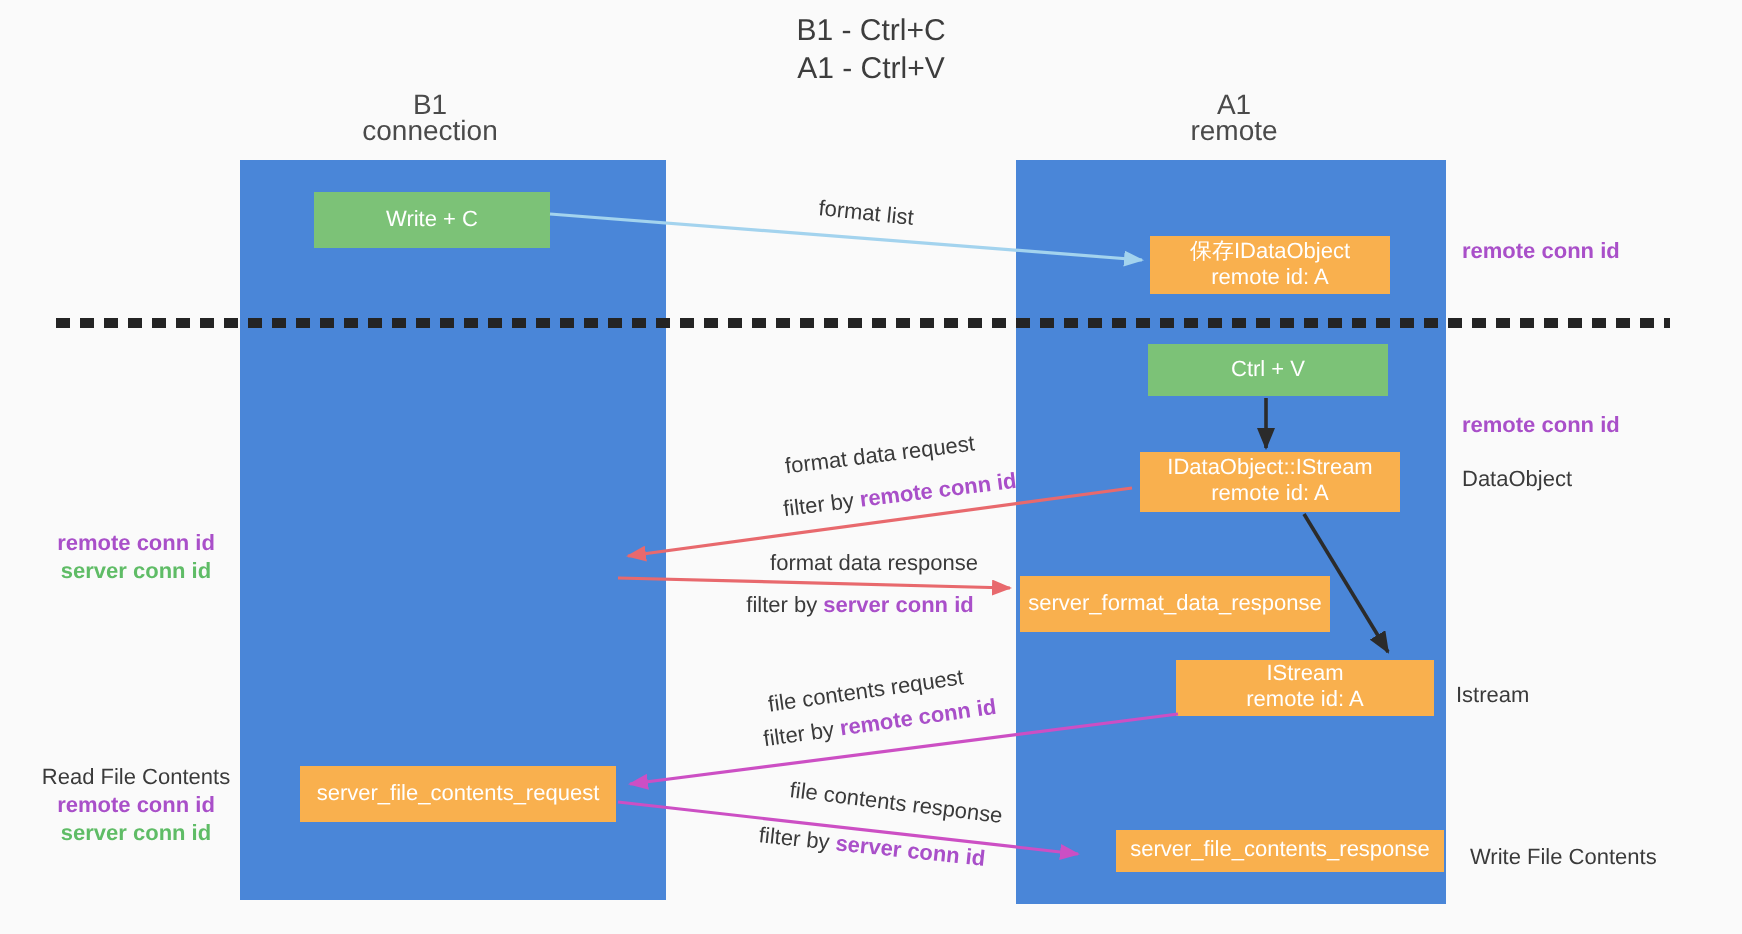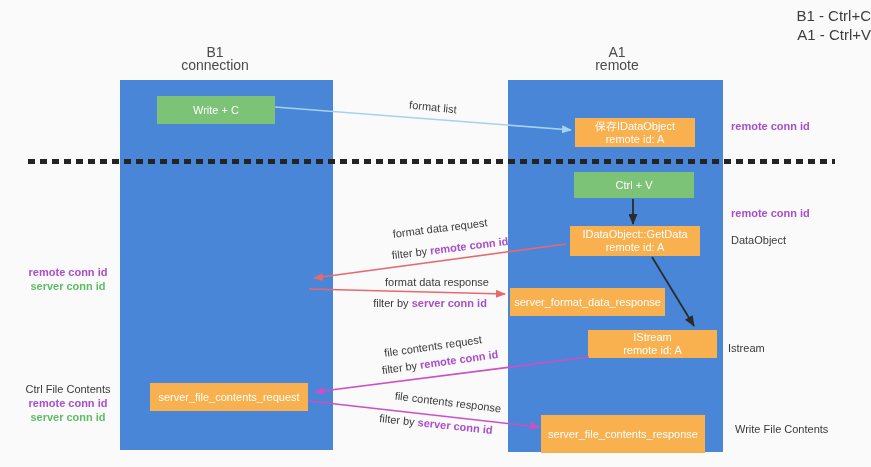--- a/index.html
+++ b/index.html
@@ -1,20 +1,20 @@
 <!DOCTYPE html>
 <html><head>
 <meta charset="utf-8">
 <style>
   html,body { margin:0; padding:0; }
   body { background:#fafafa; font-family:"Liberation Sans","DejaVu Sans",sans-serif; }
   .canvas { position:relative; width:871px; height:467px; background:#fafafa; overflow:hidden; }
   .abs { position:absolute; }
 
-  .title { left:0; right:0; top:6px; text-align:right; font-size:15px; color:#3d3d3d; line-height:19px; }
+  .title { left:0; right:0; top:6px; text-align:center; font-size:15px; color:#3d3d3d; line-height:19px; }
 
   .colhead { font-size:14px; color:#4a4a4a; text-align:center; line-height:13px; }
   .head-left  { left:165px; top:46px; width:100px; }
   .head-right { left:567px; top:46px; width:100px; }
 
   .col { background:#4a86d8; }
   .col-left  { left:120px; top:80px; width:213px; height:370px; }
   .col-right { left:508px; top:80px; width:215px; height:372px; }
 
   .node { display:flex; flex-direction:column; justify-content:center; align-items:center;
@@ -23,21 +23,21 @@
   .orange { background:#f9b04e;justify-content:center; }
 
   .ctrl-c    { left:157px; top:96px;  width:118px; height:28px; }
   .save-ido  { left:575px; top:118px; width:120px; height:29px; }
   .ctrl-v    { left:574px; top:172px; width:120px; height:26px; }
   .getdata   { left:570px; top:226px; width:130px; height:30px; }
   .fmt-req   { left:152px; top:268px; width:156px; height:28px; }
   .fmt-resp  { left:510px; top:288px; width:155px; height:28px; }
   .istream-n { left:588px; top:330px; width:129px; height:28px; }
   .file-req  { left:150px; top:383px; width:158px; height:28px; }
-  .file-resp { left:541px; top:415px; width:164px; height:38px; }
+  .file-resp { left:558px; top:415px; width:164px; height:21px; }
 
   .dash-line { left:28px; top:159px; width:807px; height:5px;
                background:repeating-linear-gradient(90deg,#242424 0 7px,transparent 7px 12px); }
 
   .lbl { font-size:11px; color:#3a3a3a; white-space:nowrap; }
   .purple { color:#a94fc9; font-weight:bold; }
   .greentx { color:#5fbc66; font-weight:bold; }
 
   .r1 { left:731px; top:120px; }
   .r2 { left:731px; top:207px; }
@@ -92,21 +92,21 @@
   <div class="abs node orange save-ido">
     <div>保存IDataObject</div>
     <div>remote id: A</div>
   </div>
 
   <div class="abs node green ctrl-v">
     <div>Ctrl + V</div>
   </div>
 
   <div class="abs node orange getdata">
-    <div>IDataObject::GetData</div>
+    <div>IDataObject::IStream</div>
     <div>remote id: A</div>
   </div>
 
 
   <div class="abs node orange fmt-resp">
     <div>server_format_data_response</div>
   </div>
 
   <div class="abs node orange istream-n">
     <div>IStream</div>
@@ -163,18 +163,18 @@
   <div class="abs lbl purple r2">remote conn id</div>
   <div class="abs lbl r3">DataObject</div>
   <div class="abs lbl r4">Istream</div>
   <div class="abs lbl r5">Write File Contents</div>
 
   <div class="abs lbl l1">
     <div class="purple">remote conn id</div>
     <div class="greentx">server conn id</div>
   </div>
   <div class="abs lbl l2">
-    <div>Ctrl File Contents</div>
+    <div>Read File Contents</div>
     <div class="purple">remote conn id</div>
     <div class="greentx">server conn id</div>
   </div>
 
 </div>
 
 </body></html>

